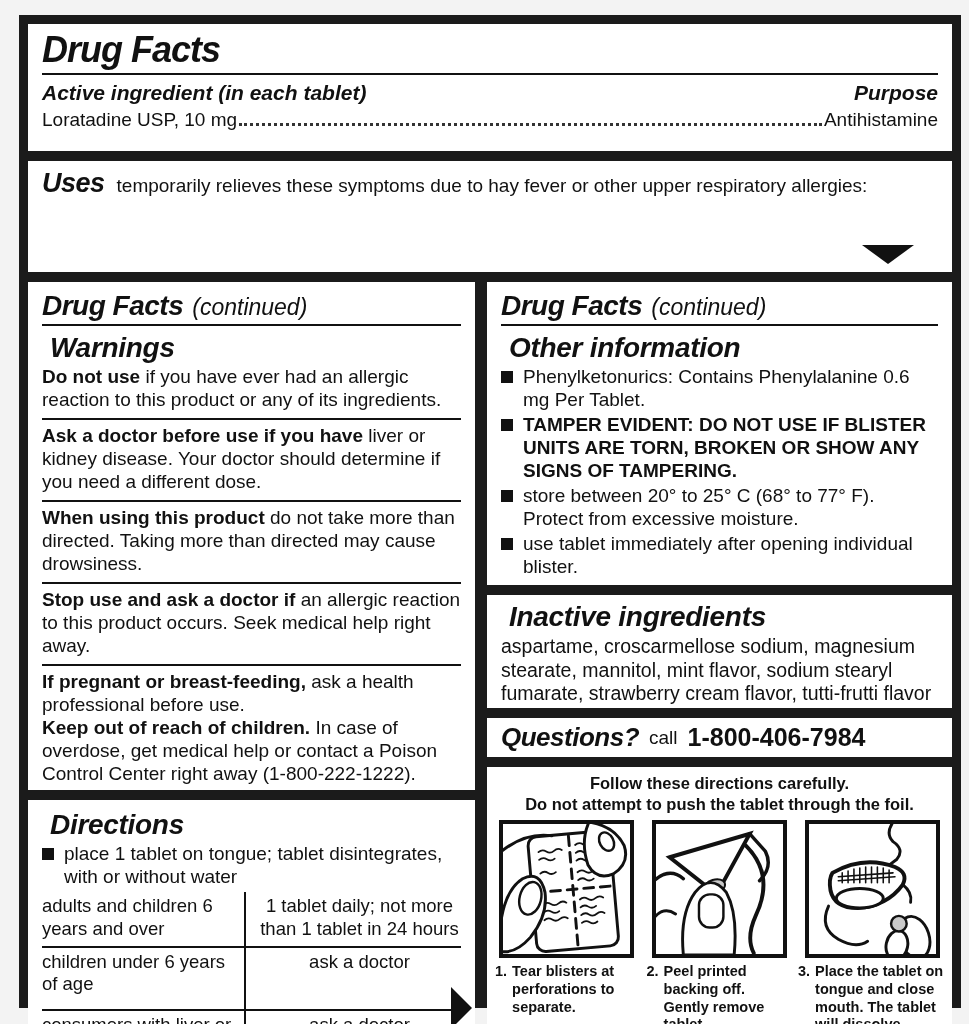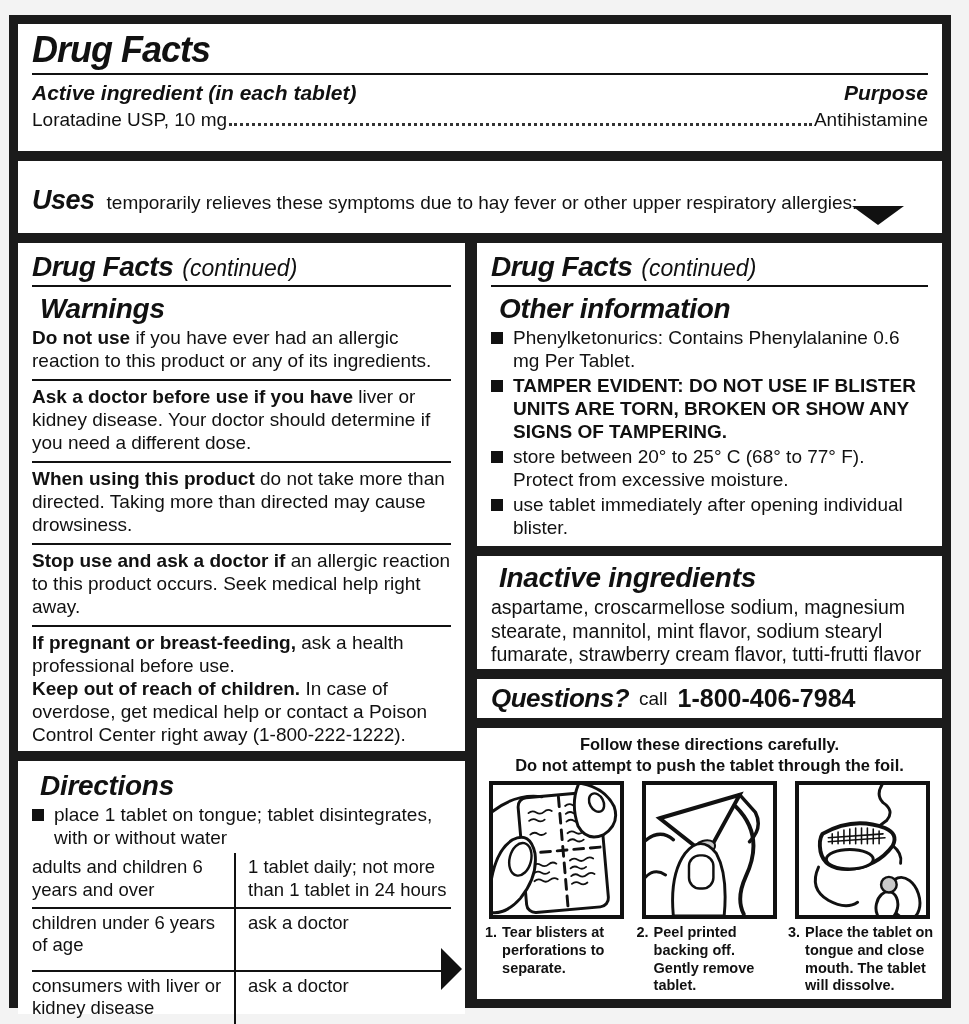--- a/index.html
+++ b/index.html
@@ -4,35 +4,35 @@
 <style>
   html,body{margin:0;padding:0;}
   body{
     width:969px;height:1024px;position:relative;
     background:#f3f3f3;
     font-family:"Liberation Sans","DejaVu Sans",sans-serif;
     color:#111;
     -webkit-font-smoothing:antialiased;
   }
   .label-frame{
-    position:absolute;left:9px;top:15px;width:942px;height:993px;
+    position:absolute;left:19px;top:15px;width:942px;height:993px;
     background:#1b1b1b;box-sizing:border-box;padding:9px;
     display:flex;flex-direction:column;gap:10px;
   }
   .box{background:#fff;box-sizing:border-box;padding:4px 14px;position:relative;}
   
   .box-header{height:127px;flex:none;}
   .df-title{font-size:36px;font-weight:bold;font-style:italic;letter-spacing:-1px;line-height:1.2;}
   .hrule{border-top:2px solid #111;margin:2px 0 6px 0;}
   .ai-row{display:flex;justify-content:space-between;align-items:baseline;margin-top:2px;}
   .ai-head{font-size:21px;font-weight:bold;font-style:italic;}
   .leader-row{display:flex;align-items:baseline;font-size:19px;margin-top:4px;justify-content:space-between;}
   .leader{flex:1;border-bottom:3px dotted #333;margin:0 2px 5px 2px;}
   
-  .box-uses{height:72px;flex:none;padding-top:24px;}
+  .box-uses{height:111px;flex:none;padding-top:7px;}
   .uses-line{font-size:19px;}
   .uses-word{font-size:27px;font-weight:bold;font-style:italic;margin-right:12px;letter-spacing:-0.5px;}
   .sym-grid{margin-top:8px;display:grid;grid-template-columns:215px auto;grid-auto-rows:30px;font-size:19px;}
   .sym{display:flex;align-items:center;gap:11px;}
   .sq{width:12px;height:12px;background:#111;flex:none;display:inline-block;}
   .tri-down{position:absolute;right:38px;bottom:8px;width:0;height:0;
     border-left:26px solid transparent;border-right:26px solid transparent;border-top:19px solid #111;}
   
   .columns{flex:1;display:flex;gap:12px;min-height:0;}
   .col-left{width:447px;flex:none;display:flex;flex-direction:column;gap:10px;}
@@ -46,21 +46,21 @@
   .box-warnings{flex:1;}
   .box-warnings p{margin:0;}
   
   .box-directions{height:253px;flex:none;padding-top:6px;}
   .dir-bullet{display:flex;gap:10px;font-size:19px;line-height:1.2;margin:2px 0 4px 0;}
   .dir-bullet .sq{margin-top:5px;}
   .dir-table{font-size:18.5px;line-height:1.2;}
   .dir-row{display:flex;}
   .dir-row + .dir-row{border-top:2px solid #111;}
   .dir-cell-l{width:196px;flex:none;border-right:2px solid #111;padding:3px 6px 6px 0;}
-  .dir-cell-r{flex:1;padding:3px 0 6px 12px;}
+  .dir-cell-r{flex:1;padding:3px 0 6px 12px;text-align:center;}
   .tri-right{position:absolute;right:3px;bottom:24px;width:0;height:0;
     border-top:21px solid transparent;border-bottom:21px solid transparent;border-left:21px solid #111;}
   
   .box-other{height:303px;flex:none;}
   .oi-item{display:flex;gap:10px;font-size:19px;line-height:1.21;margin-bottom:2px;}
   .oi-item .sq{margin-top:5px;}
   .oi-bold{font-weight:bold;}
   
   .box-inactive{height:113px;flex:none;padding-top:6px;}
   

